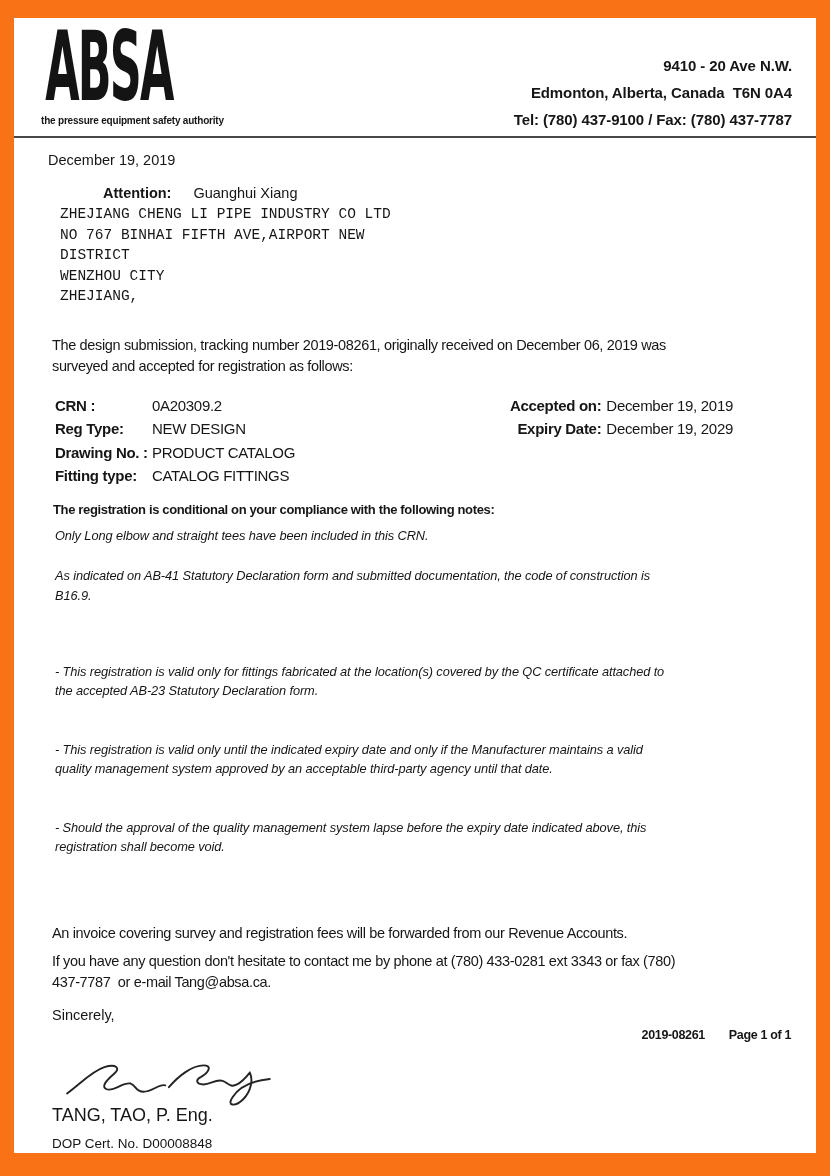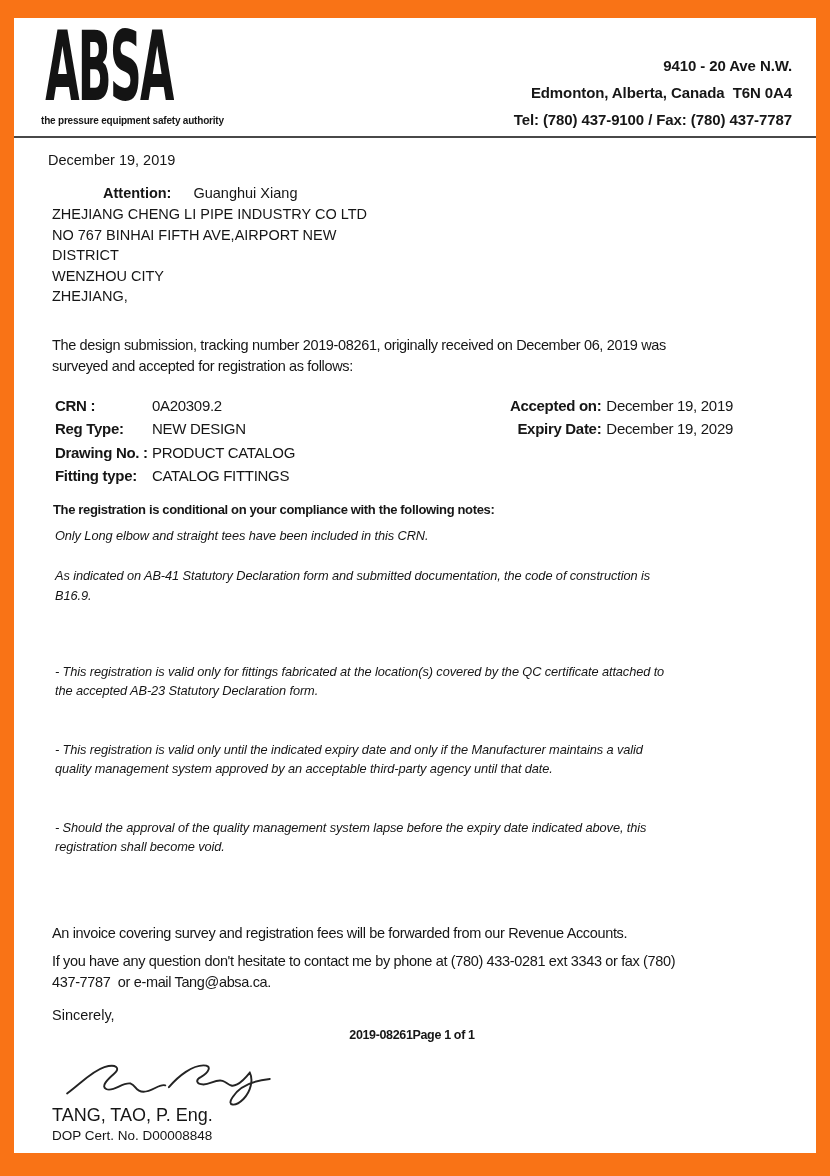--- a/index.html
+++ b/index.html
@@ -61,21 +61,21 @@
   .content {
     padding: 0 40px 0 34px;
     font-size: 14.5px;
   }
   .cond { letter-spacing: -0.35px; }
   .pre { white-space: pre-wrap; }
   .date-line { margin: 14px 0 0 0; }
   .attention-row { margin: 17px 0 0 7px; }
   .attention-label { font-weight: bold; margin-left: 48px; }
   .attention-name { margin-left: 22px; }
-  .recipient { margin: 3px 0 0 4px; line-height: 20.5px; max-width: 340px; }
+  .recipient { margin: 3px 0 0 12px; line-height: 20.5px; max-width: 340px; font-family: Liberation Mono, monospace; }
   .intro { margin: 28px 0 0 4px; line-height: 21px; max-width: 710px; }
   .fields {
     position: relative;
     margin: 20px 0 0 7px;
     font-size: 15px;
     letter-spacing: -0.3px;
   }
   .frow { display: flex; height: 23.5px; }
   .flabel { width: 97px; font-weight: bold; flex: none; }
   .rfield { position: absolute; right: 43px; display: flex; }
@@ -98,32 +98,33 @@
     max-width: 700px;
   }
   .note-0 { margin-top: 9px; }
   .note-1 { margin-top: 20px; }
   .note-block { margin-top: 17px; line-height: 19.5px; }
   .invoice-line { margin: 29px 0 0 4px; }
   .contact-line { margin: 10px 0 0 4px; line-height: 21.5px; max-width: 715px; }
   .closing { margin: 13px 0 0 4px; }
   .signature-wrap { margin: 36px 0 0 10px; height: 46px; }
   .signer-name { margin: 0 0 0 4px; font-size: 18px; }
-  .signer-cert { margin: 2px 0 0 4px; font-size: 13.5px; }
+  .signer-cert { margin: 10px 0 0 4px; font-size: 13.5px; }
   
   .page-footer {
     position: absolute;
     left: 19px;
     right: 25px;
     top: 1010px;
     display: flex;
-    justify-content: center;
+    justify-content: flex-end;
     font-weight: bold;
     font-size: 12.5px;
     letter-spacing: -0.2px;
+    gap: 24px;
   }
 </style>
 </head>
 <body>
 
 <div class="frame">
   <div class="page">
 
     <div class="letterhead">
       <div class="logo-block">

